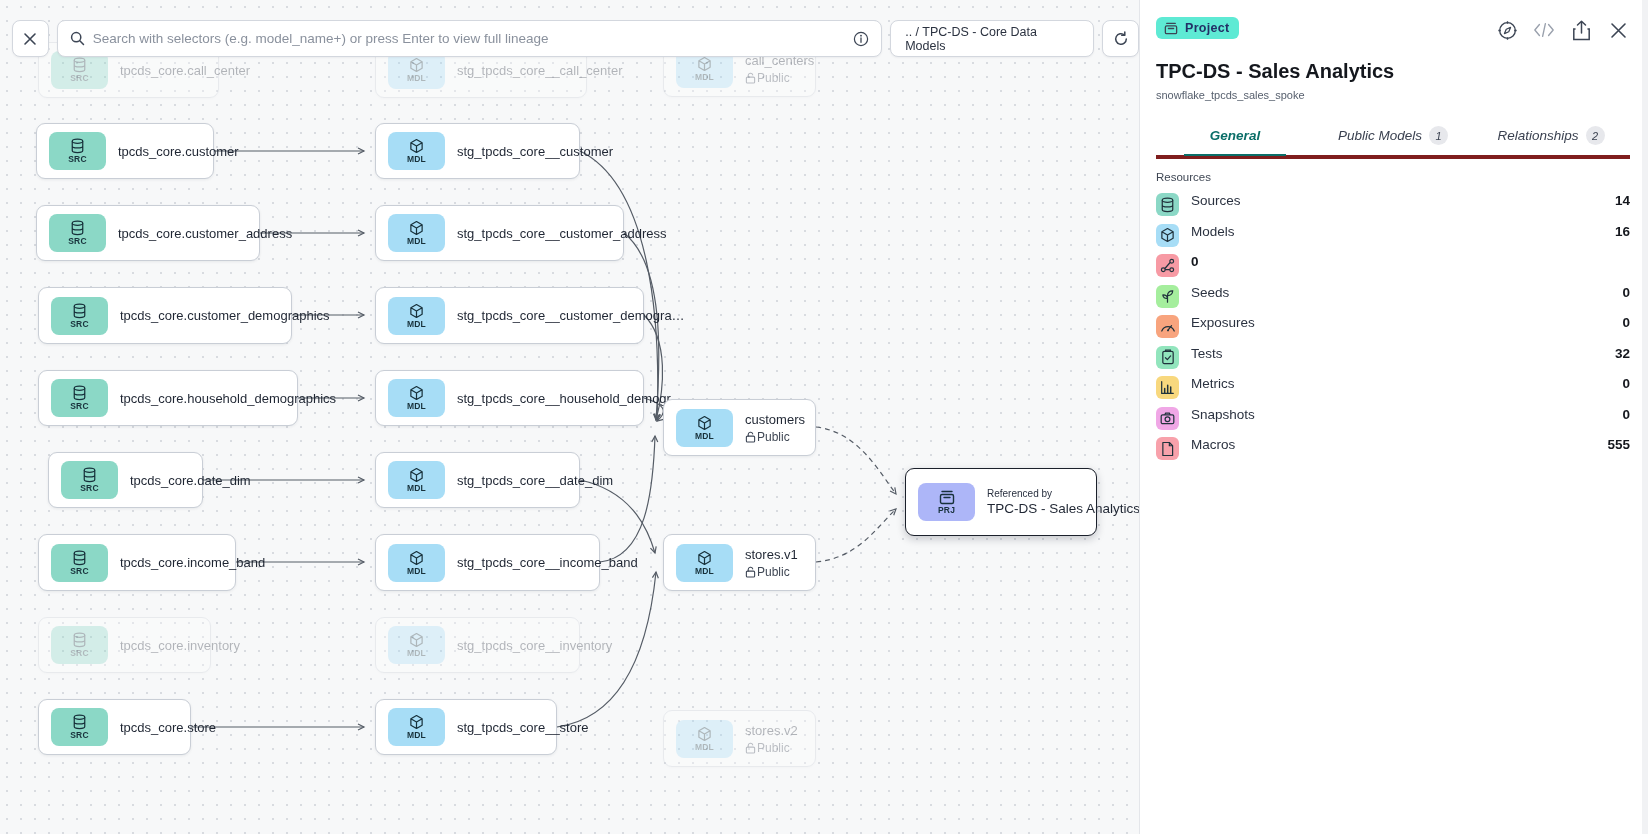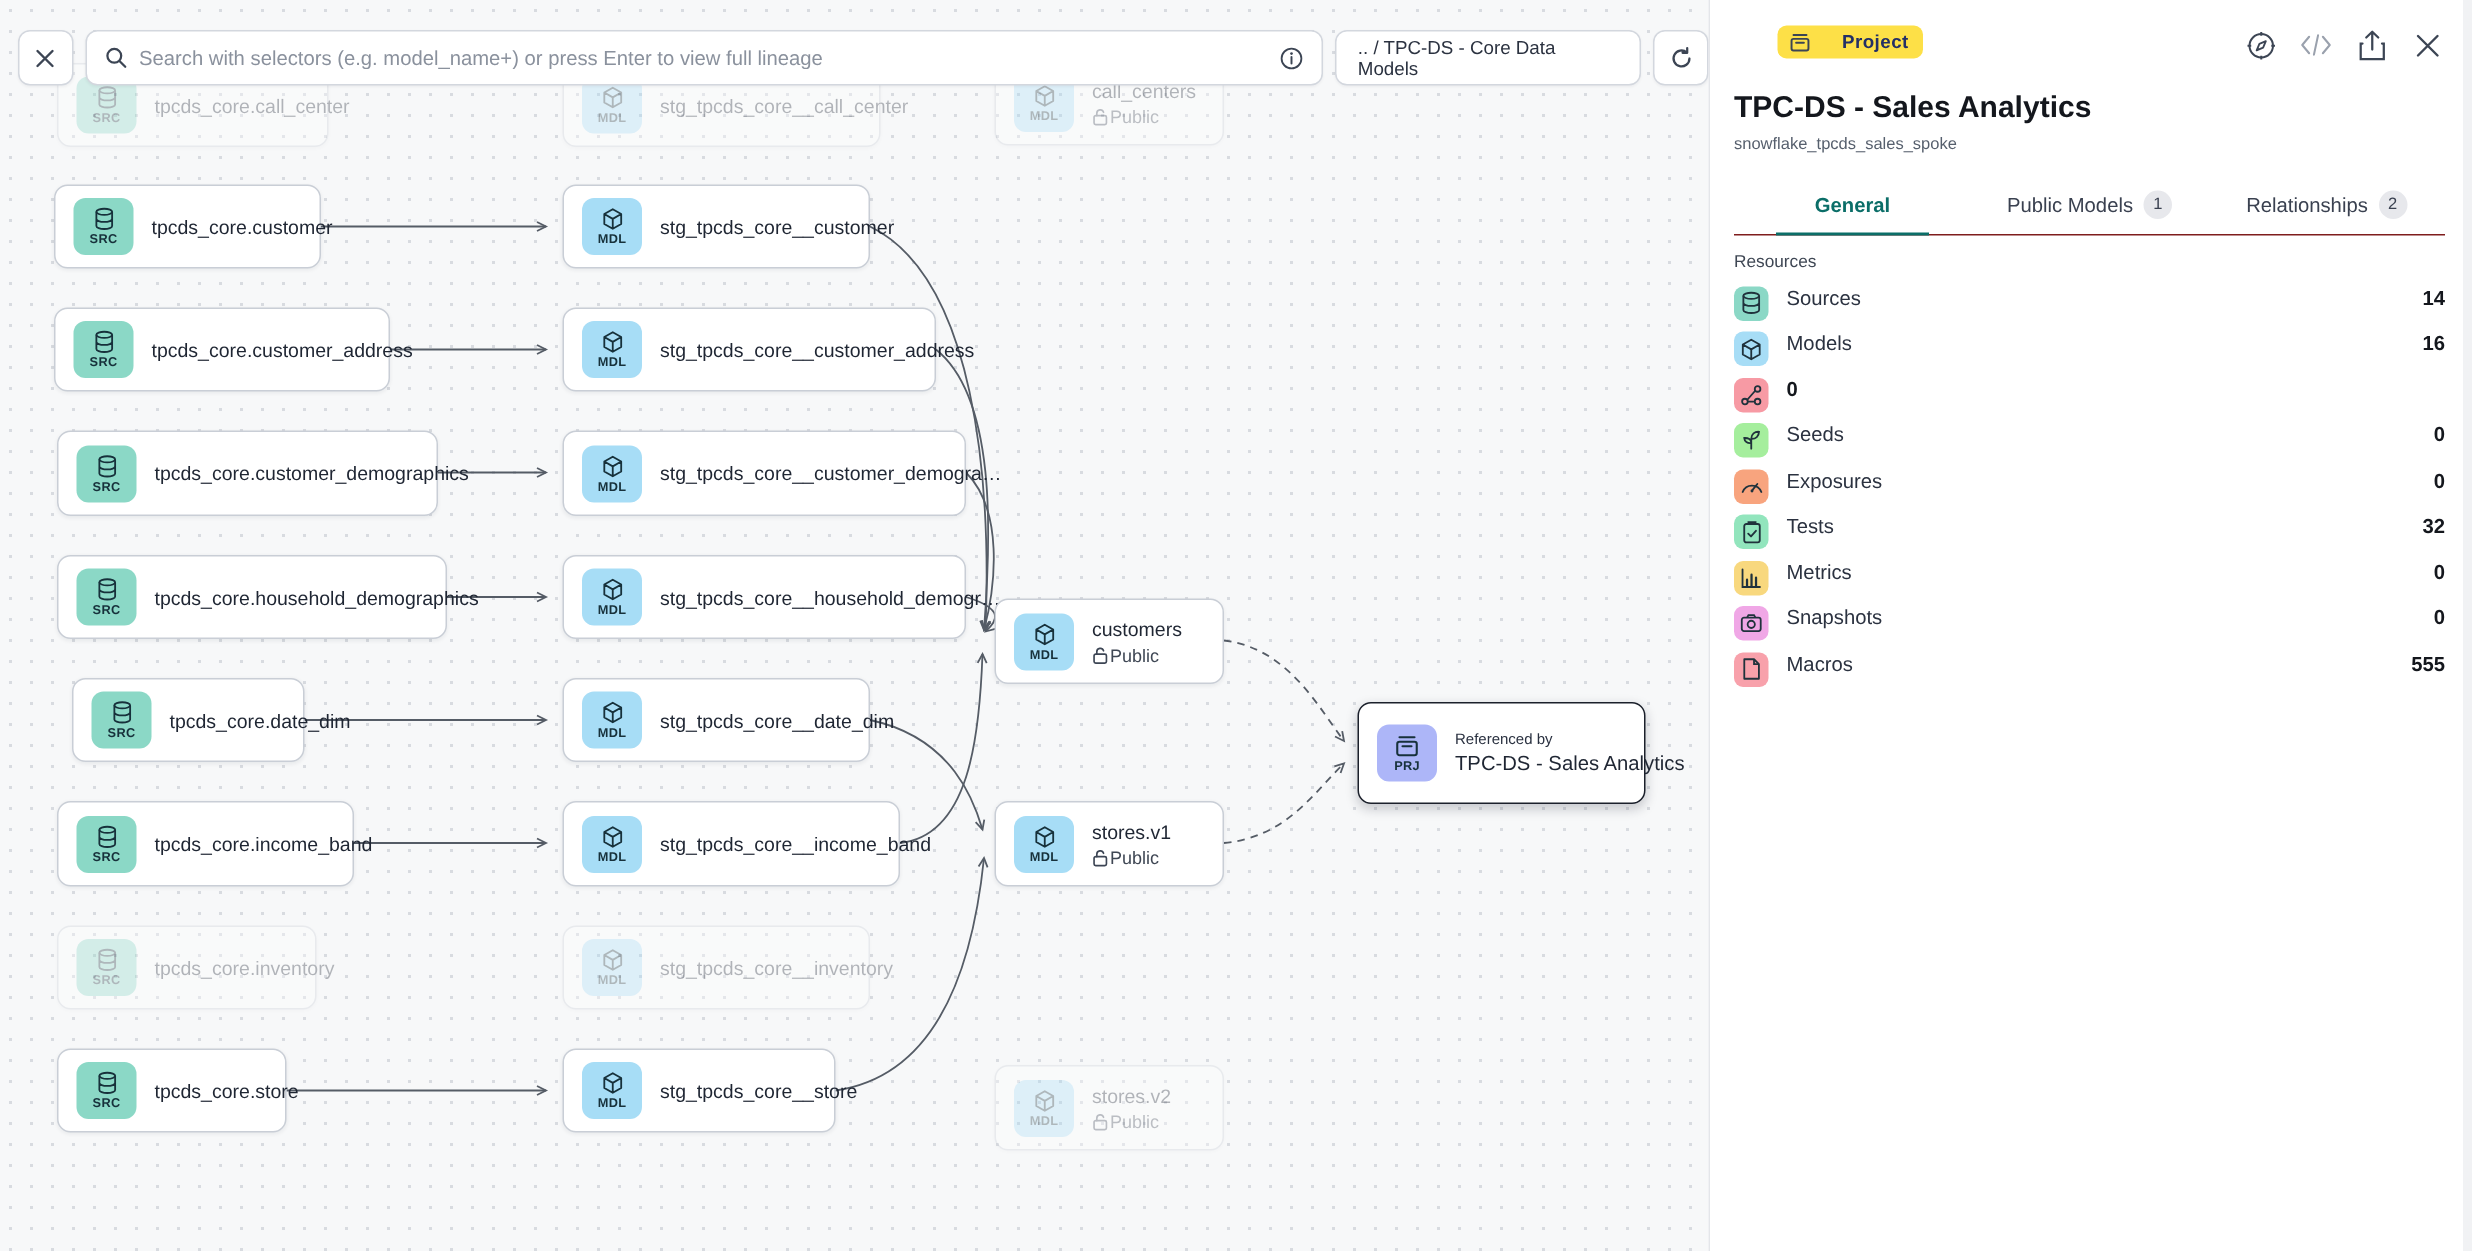--- a/index.html
+++ b/index.html
@@ -24,47 +24,47 @@
     font-family:"Liberation Sans", sans-serif; background:transparent; }
   .searchbar input::placeholder { color:#8a919d; }
   .icon { display:inline-flex; align-items:center; justify-content:center; color:#3c4554; }
 
   
   .node { position:absolute; z-index:2; background:#fff; border:1px solid #c9ced6; border-radius:9px;
     display:flex; align-items:center; gap:12px; padding:0 12px;
     box-shadow:0 1px 3px rgba(16,24,40,.07); cursor:pointer; }
   .node.faded { opacity:.32; }
   .node.prj { border:1.5px solid #1b202b; box-shadow:0 3px 8px rgba(16,24,40,.22); }
-  .nbadge { width:40px; height:38px; border-radius:8px; flex:0 0 auto;
+  .nbadge { width:57px; height:38px; border-radius:8px; flex:0 0 auto;
     display:flex; flex-direction:column; align-items:center; justify-content:center; color:#17313b; }
   .nbadge .blabel { font-size:8.5px; font-weight:700; letter-spacing:.2px; line-height:1; margin-top:1px; }
   .nbadge svg { display:block; }
   .ntitle { font-size:13px; color:#1f2633; white-space:nowrap; }
   .nsub { display:flex; align-items:center; gap:1px; font-size:12px; color:#3f4754; margin-top:3px; }
   .ncaption { font-size:10px; color:#2a3140; margin-bottom:2px; }
   .prj .ntitle { font-size:13.5px; }
 
   
   .panel { position:absolute; left:1139px; top:0; width:509px; height:834px; background:#fff;
     border-left:1px solid #e4e6ea; }
   .scrolltrack { position:absolute; right:0; top:0; width:6px; height:834px; background:#f1f2f4; }
   .panel-inner { position:absolute; left:16px; right:18px; top:0; }
   .panel-top-icons { position:absolute; top:18px; right:18px; display:flex; gap:13px; align-items:center; }
   .pticon { width:24px; height:24px; display:flex; align-items:center; justify-content:center;
     color:#3c4554; cursor:pointer; }
   .pticon.dim { color:#9aa1ad; }
-  .type-badge { display:inline-flex; align-items:center; gap:21px; margin-top:17px;
-    background:#fde047; color:#232f66; border-radius:6px; padding:4px 10px 4px 8px;
-    font-size:12.5px; font-weight:700; letter-spacing:.3px;margin-left:29px; }
+  .type-badge { display:inline-flex; align-items:center; gap:7px; margin-top:17px;
+    background:#5eead4; color:#232f66; border-radius:6px; padding:4px 10px 4px 8px;
+    font-size:12.5px; font-weight:700; letter-spacing:.3px; }
   .p-title { margin-top:21px; font-size:20px; font-weight:700; color:#14171d; }
   .p-sub { margin-top:6px; font-size:11px; color:#565f6d; }
   .overview-btn { margin-top:21px; width:100%; height:34px; background:#fff; border:1px solid #ccd1d9;
     border-radius:8px; display:flex; align-items:center; justify-content:center; gap:8px;
     font-size:13px; color:#2b3340; cursor:pointer; }
-  .tabs { margin-top:17px; display:flex; border-bottom:1px solid #7f1d1d; }
+  .tabs { margin-top:17px; display:flex; border-bottom:4px solid #7f1d1d;font-style:italic; }
   .tab { flex:1; display:flex; align-items:center; justify-content:center; gap:7px;
     padding:8px 0 10px; font-size:13.5px; color:#3a4150; cursor:pointer; position:relative; }
   .tab.active { color:#0b6e68; font-weight:700; }
   .tab.active::after { content:""; position:absolute; left:18%; right:18%; bottom:-1px; height:2px; background:#0b6e68; }
   .tab .tbadge { min-width:19px; height:19px; border-radius:10px; background:#e7e8ec; color:#3a4150;
     font-size:11px; font-weight:400; display:flex; align-items:center; justify-content:center; padding:0 5px; }
   .res-heading { margin-top:12px; font-size:11.5px; font-weight:400; color:#3f4754; }
   .res-list { margin-top:10px; }
   .res-row { display:flex; gap:12px; height:30.5px; cursor:pointer; }
   .res-ic { width:23px; height:23px; border-radius:6px; flex:0 0 auto;

